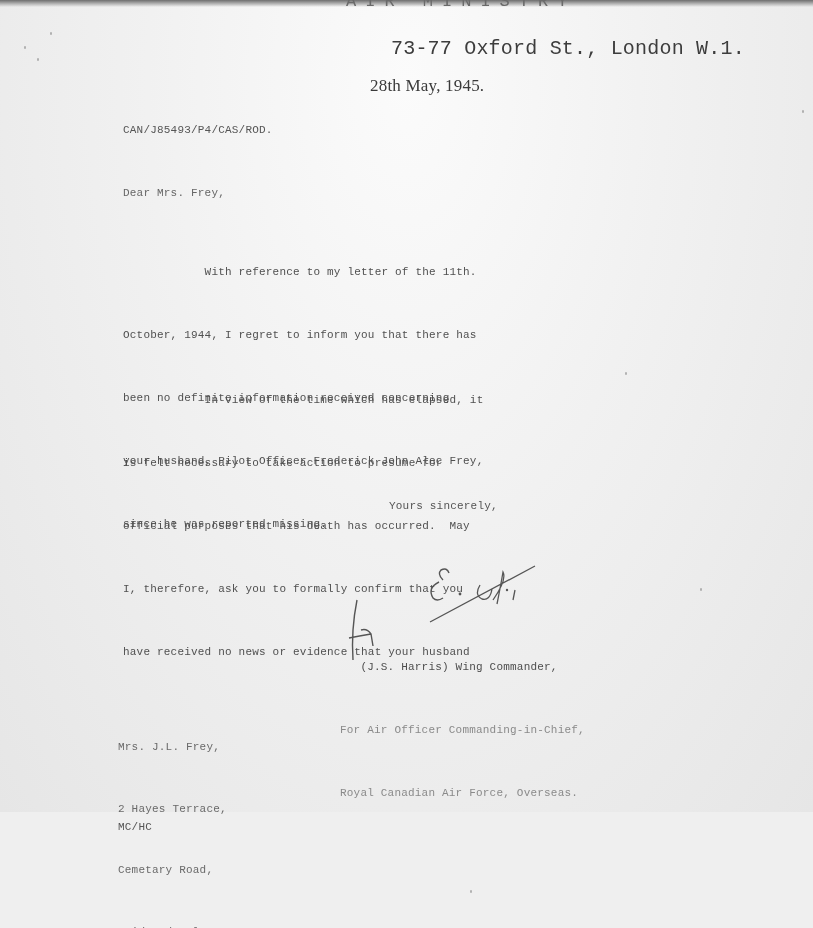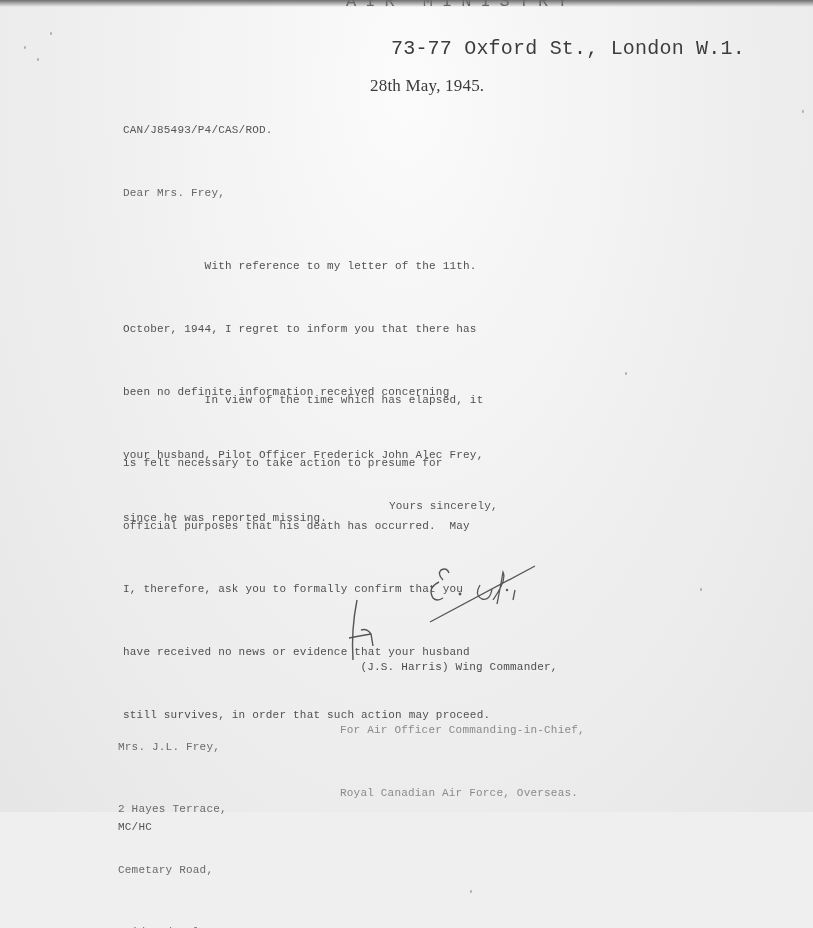--- a/index.html
+++ b/index.html
@@ -66,21 +66,21 @@
       color: #555;
     }
     .salutation {
       left: 123px; top: 183px;
       color: #666;
     }
     .para {
       left: 123px;
       color: #505050;
     }
-    .para1 { top: 214px; }
+    .para1 { top: 220px; }
     .para2 { top: 348px; }
     .closing {
       left: 389px; top: 496px;
       color: #555;
     }
     .sigblock {
       left: 340px; top: 615px;
       color: #4d4d4d;
     }
     .sigblock .faint { color: #8a8a8a; }
@@ -128,21 +128,20 @@
     <div>your husband, Pilot Officer Frederick John Alec Frey,</div>
     <div>since he was reported missing.</div>
   </div>
 
   <div class="typed para para2">
     <div>            In view of the time which has elapsed, it</div>
     <div>is felt necessary to take action to presume for</div>
     <div>official purposes that his death has occurred.  May</div>
     <div>I, therefore, ask you to formally confirm that you</div>
     <div>have received no news or evidence that your husband</div>
-    <div>still survives, in order that such action may proceed.</div>
   </div>
 
   <div class="typed closing">Yours sincerely,</div>
 
   <svg class="signature" viewBox="0 0 220 120">
 
     <path d="M108 20 q-6 -6 -2 -10 q6 -3 8 3 M104 22 q-12 6 -6 16 q4 4 10 0" fill="none" stroke="#555" stroke-width="1.4"></path>
     <circle cx="125" cy="34" r="1.4" fill="#555"></circle>
 
     <path d="M145 25 q-6 10 2 14 q8 2 10 -10 M162 44 q4 -20 6 -32 q4 8 -10 28 M178 40 l2 -10 M200 6 L95 62" fill="none" stroke="#555" stroke-width="1.3"></path>

